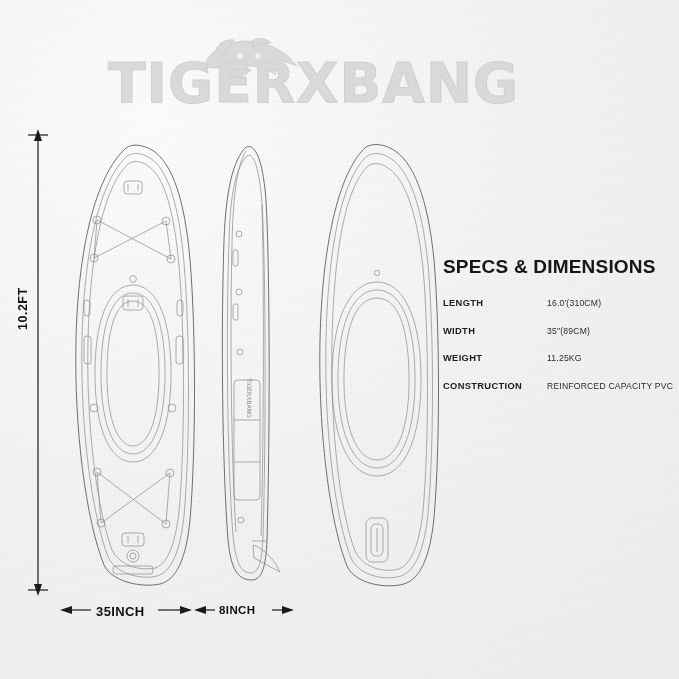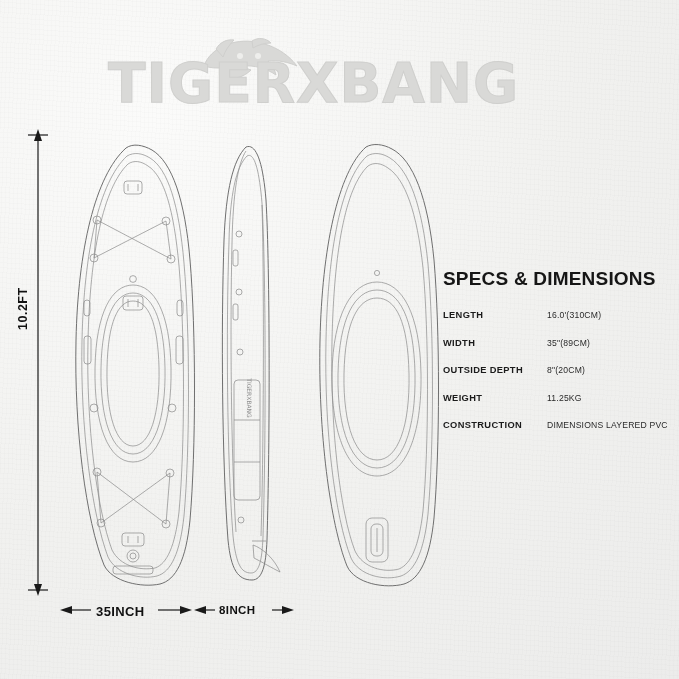--- a/index.html
+++ b/index.html
@@ -60,21 +60,20 @@
     width: 120px;
     height: 58px;
   }
 
   
   .specs {
     position: absolute;
     left: 443px;
     top: 256px;
     width: 226px;
-    margin-top: 12px;
   }
   .specs-title {
     font-size: 19px;
     font-weight: bold;
     color: #161616;
     letter-spacing: 0.2px;
     margin-bottom: 20px;
     white-space: nowrap;
   }
   .spec-row {
@@ -279,26 +278,22 @@
 
     <div class="spec-row">
       <div class="spec-label">LENGTH</div>
       <div class="spec-value">16.0'(310CM)</div>
     </div>
     <div class="spec-row">
       <div class="spec-label">WIDTH</div>
       <div class="spec-value">35"(89CM)</div>
     </div>
     <div class="spec-row">
-      <div class="spec-label">OUTSIDE DEPTH</div>
-      <div class="spec-value">8"(20CM)</div>
-    </div>
-    <div class="spec-row">
       <div class="spec-label">WEIGHT</div>
       <div class="spec-value">11.25KG</div>
     </div>
     <div class="spec-row">
       <div class="spec-label">CONSTRUCTION</div>
-      <div class="spec-value">DIMENSIONS LAYERED PVC</div>
+      <div class="spec-value">REINFORCED CAPACITY PVC</div>
     </div>
   </div>
 
 </div>
 
 </body></html>

